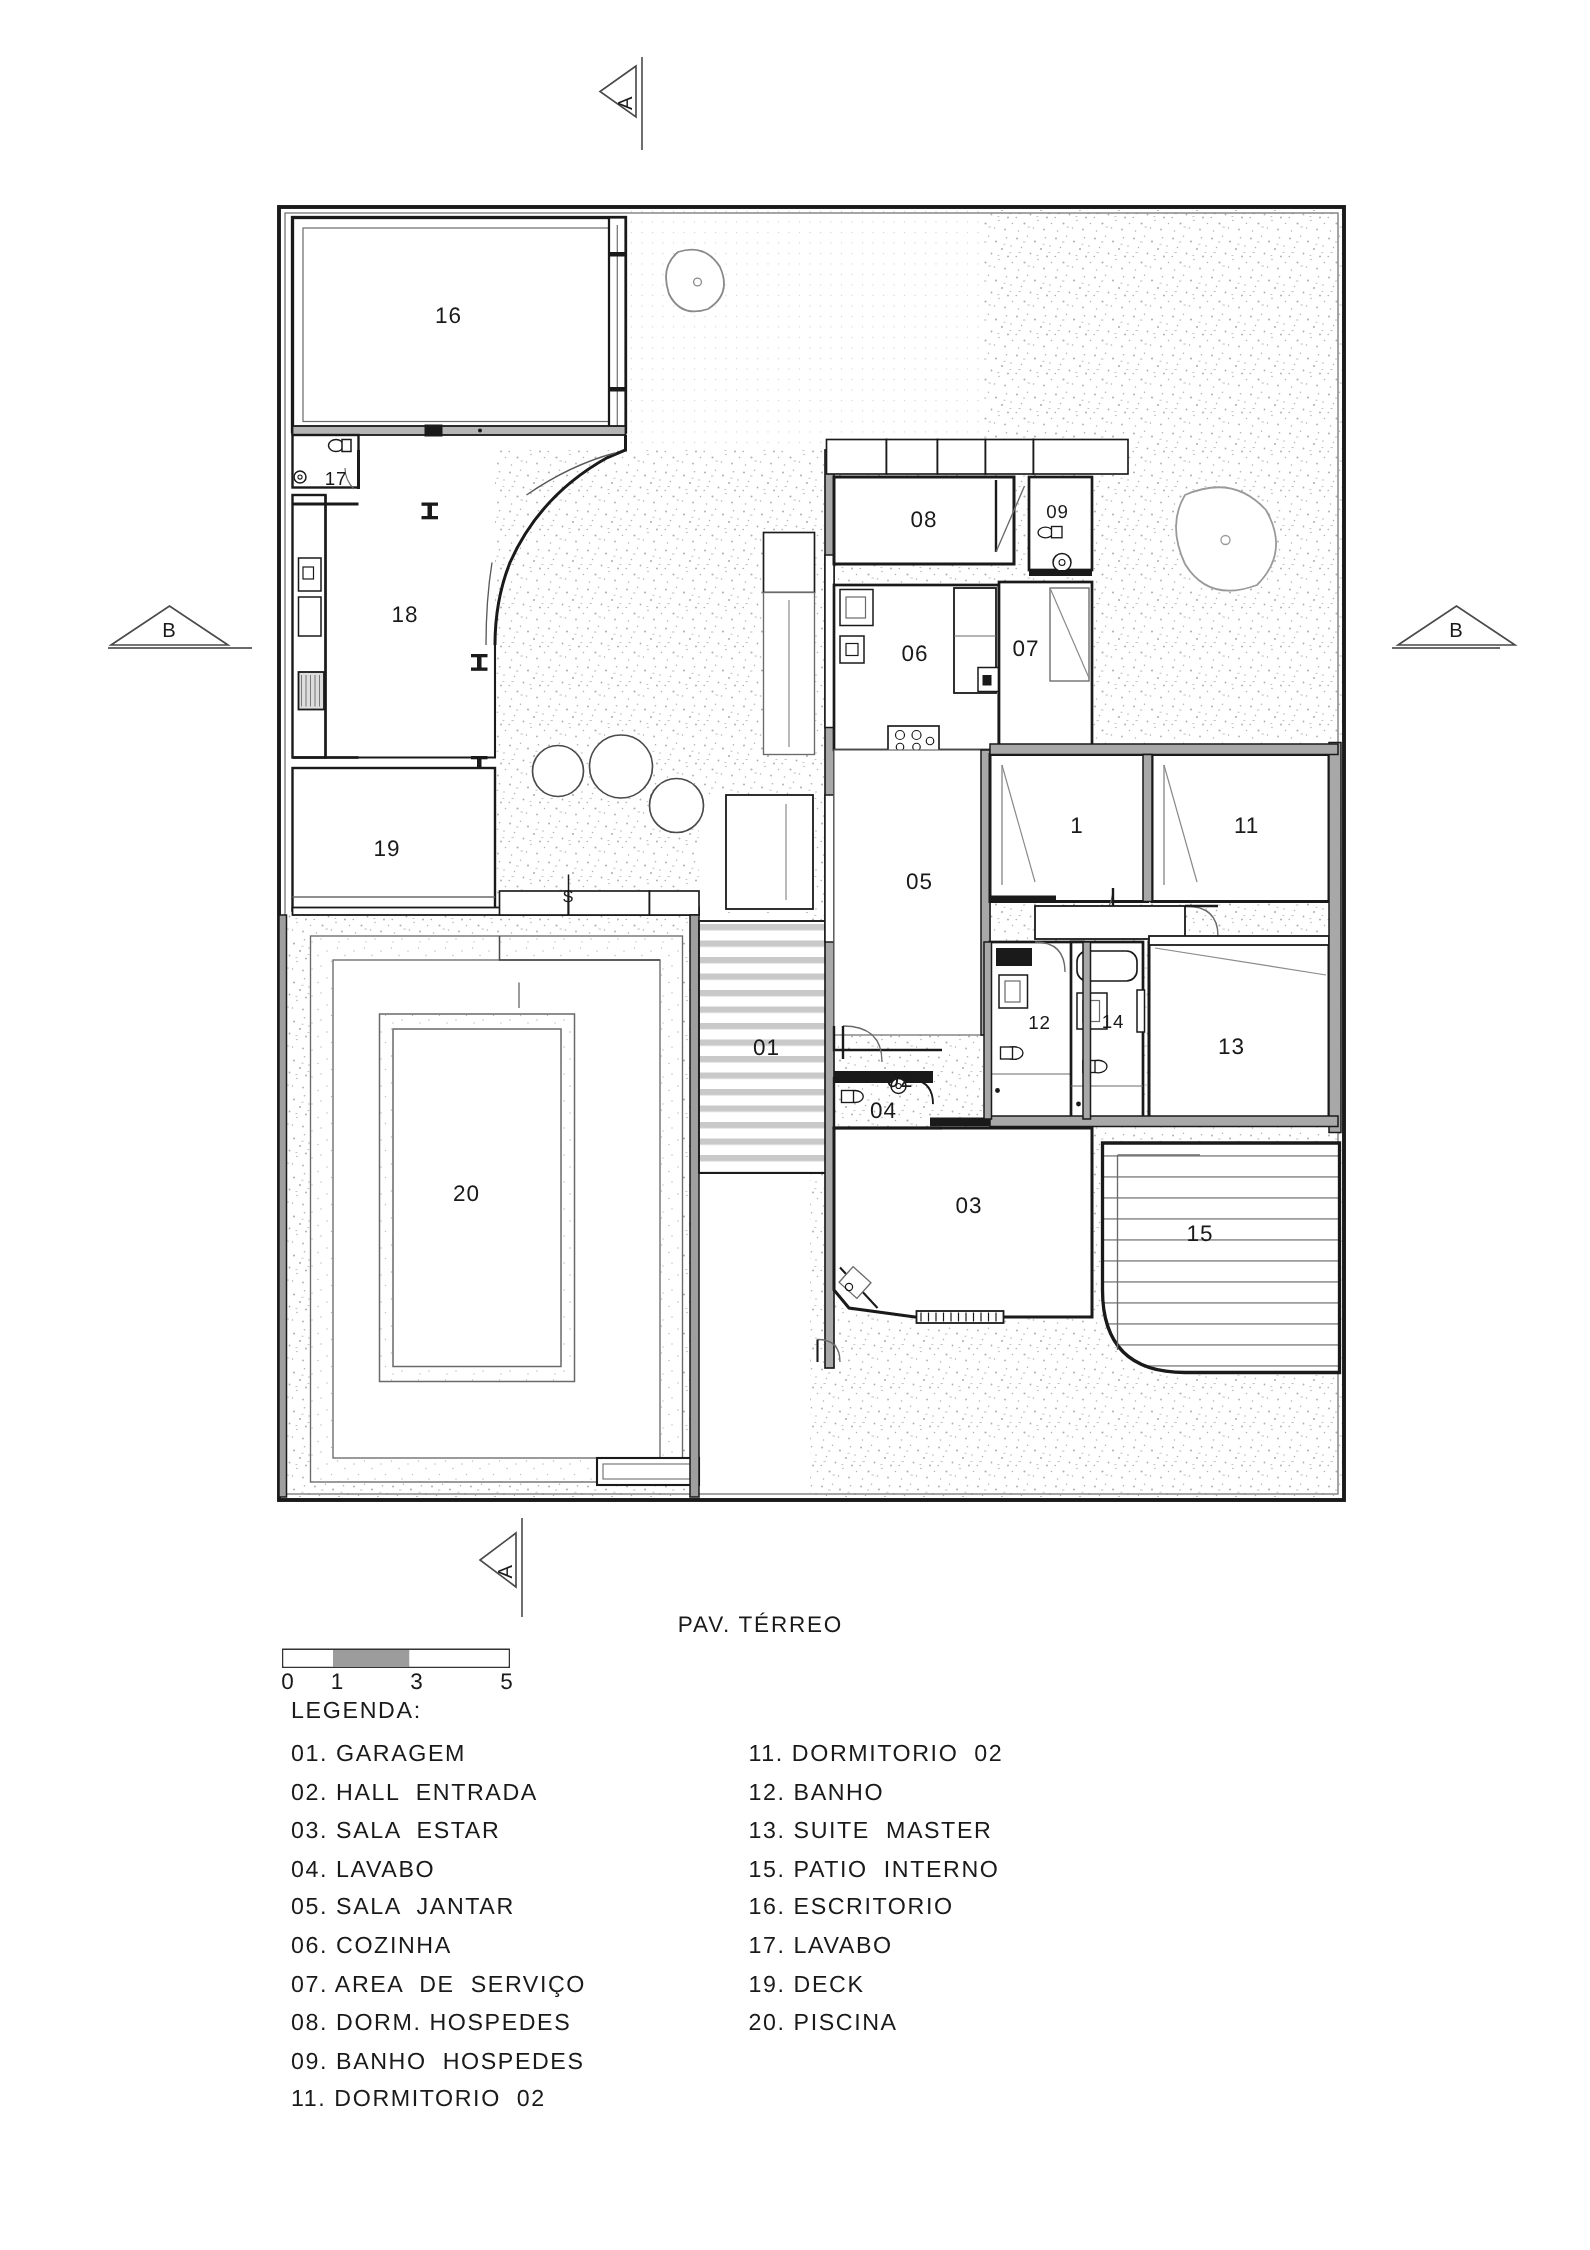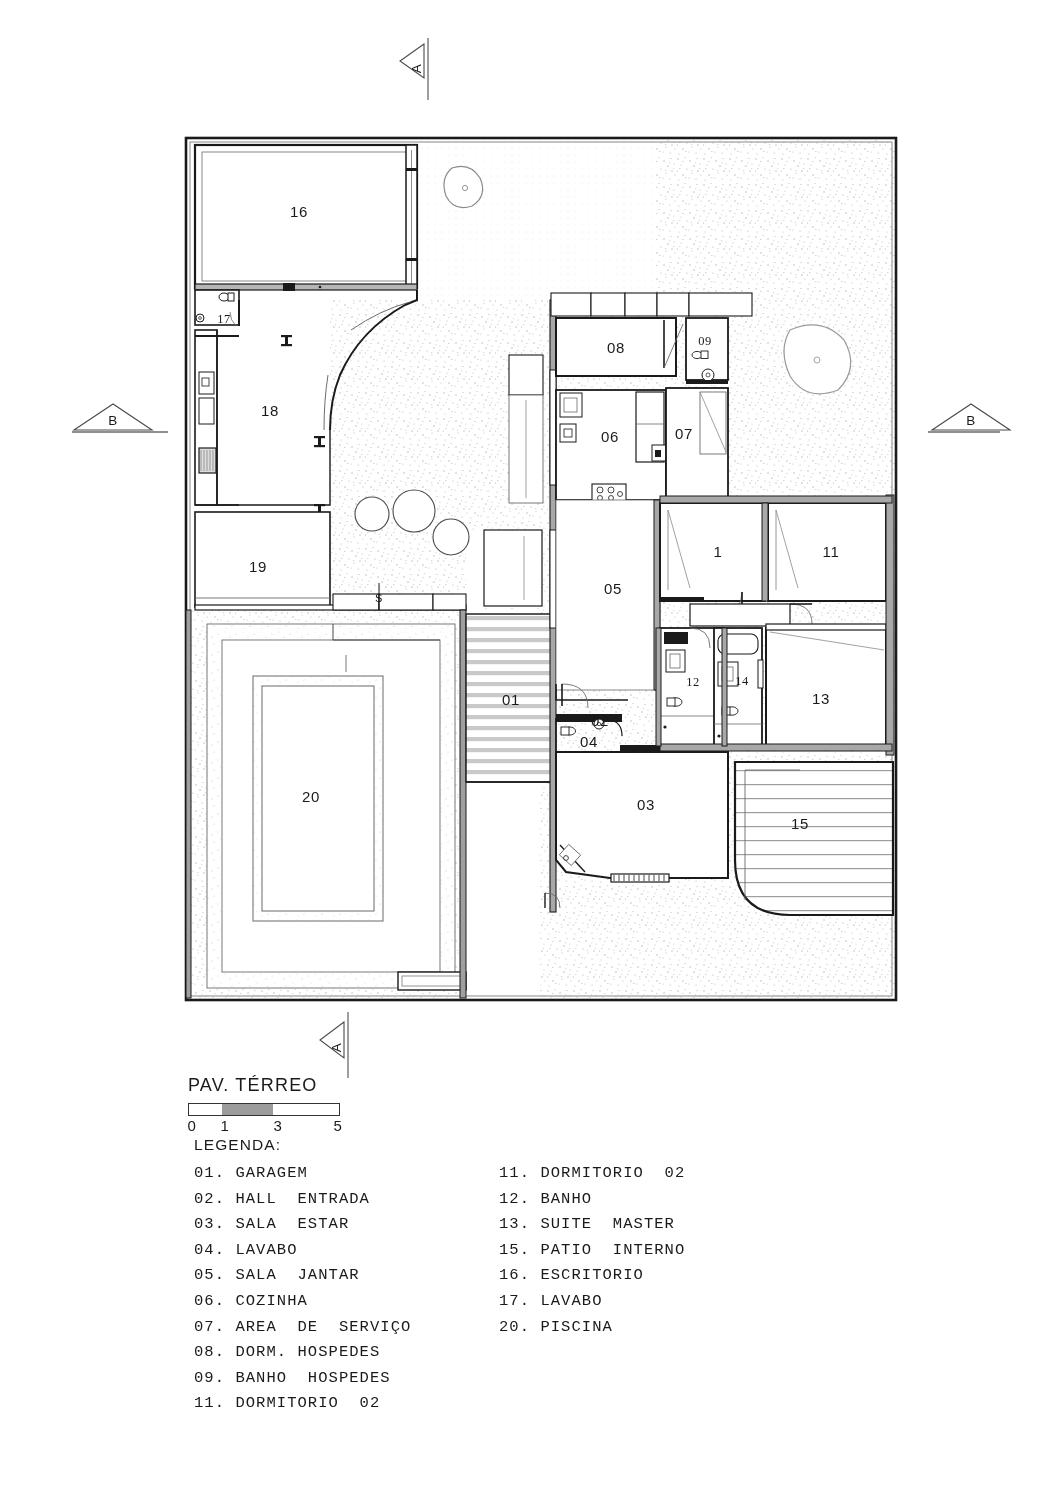--- a/index.html
+++ b/index.html
@@ -19,25 +19,26 @@
   #plan-svg { position: absolute; left: 0; top: 0; }
 
   
   #titleblock {
     position: absolute;
     left: 186px;
     top: 1075px;
     width: 640px;
   }
   .plan-title {
-    font-size: 18px;
+    font-size: 15px;
     letter-spacing: 1.2px;
     color: #1a1a1a;
     margin: 0 0 7px 2px;
     white-space: pre;
+    text-align: center;
   }
   .scalebar {
     width: 152px;
     height: 13px;
     border: 1.1px solid #333;
     display: flex;
     background: #fff;
     margin-left: 2px;
   }
   .sb-seg { height: 100%; }
@@ -63,21 +64,20 @@
     letter-spacing: 1.1px;
     color: #1a1a1a;
   }
   .legend-cols {
     display: flex;
     margin-top: 7px;
   }
   .legend-col {
     display: flex;
     flex-direction: column;
-    font-family: Liberation Mono, monospace;
   }
   .legend-col.left  { width: 305px; margin-left: 8px; }
   .legend-col.right { width: 320px; }
   .legend-item {
     font-size: 15.5px;
     line-height: 25.6px;
     letter-spacing: 1.05px;
     color: #1a1a1a;
     white-space: pre;
   }
@@ -85,21 +85,21 @@
   
   .rmlabel {
     position: absolute;
     font-size: 15px;
     color: #1a1a1a;
     letter-spacing: 0.6px;
     transform: translate(-50%, -50%);
     white-space: pre;
     pointer-events: none;
   }
-  .rmlabel.small { font-size: 12.5px; font-family: Liberation Serif, serif; }
+  .rmlabel.small { font-size: 12.5px; }
   .rmlabel.tiny  { font-size: 11px; }
   .lbl-rot { transform: rotate(-90deg); transform-origin: center; }
 </style>
 </head>
 <body>
 
 <div id="page">
 
   <svg id="plan-svg" width="1060" height="1500" viewBox="0 0 1060 1500">
     <defs>
@@ -513,18 +513,19 @@
         <div class="legend-item">09. BANHO  HOSPEDES</div>
         <div class="legend-item">11. DORMITORIO  02</div>
       </div>
       <div class="legend-col right">
         <div class="legend-item">11. DORMITORIO  02</div>
         <div class="legend-item">12. BANHO</div>
         <div class="legend-item">13. SUITE  MASTER</div>
         <div class="legend-item">15. PATIO  INTERNO</div>
         <div class="legend-item">16. ESCRITORIO</div>
         <div class="legend-item">17. LAVABO</div>
+        <div class="legend-item">19. DECK</div>
         <div class="legend-item">20. PISCINA</div>
       </div>
     </div>
   </div>
 
 </div>
 
 </body></html>

